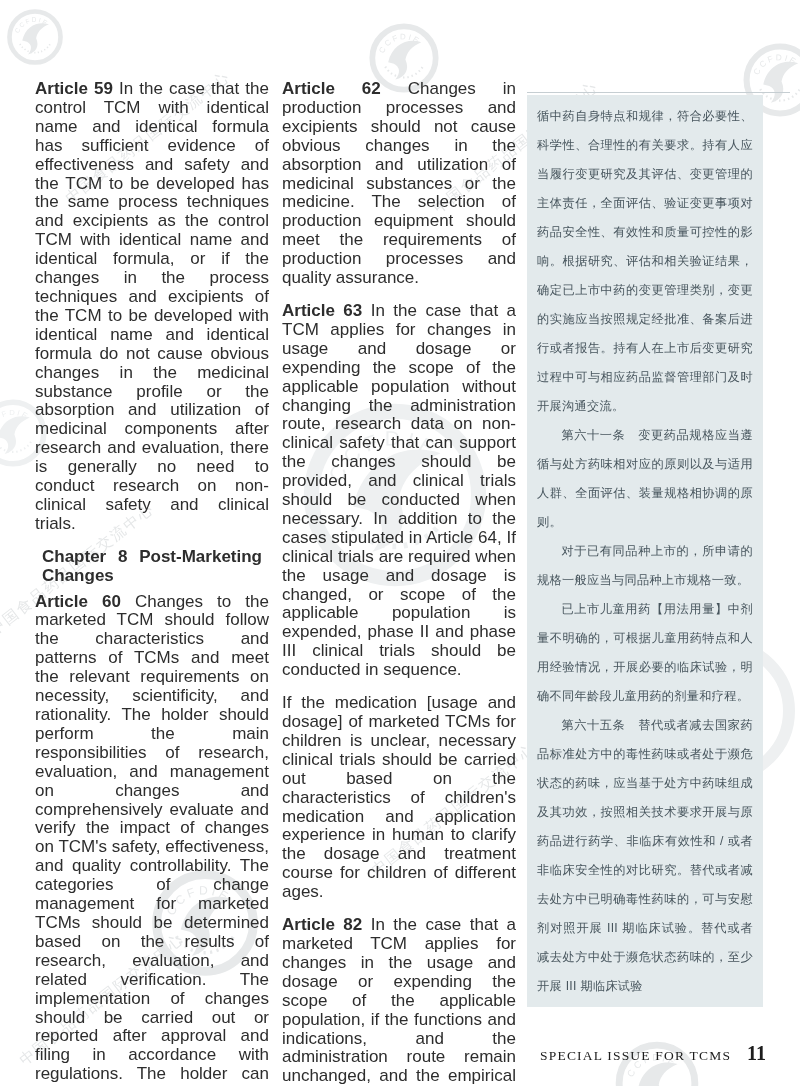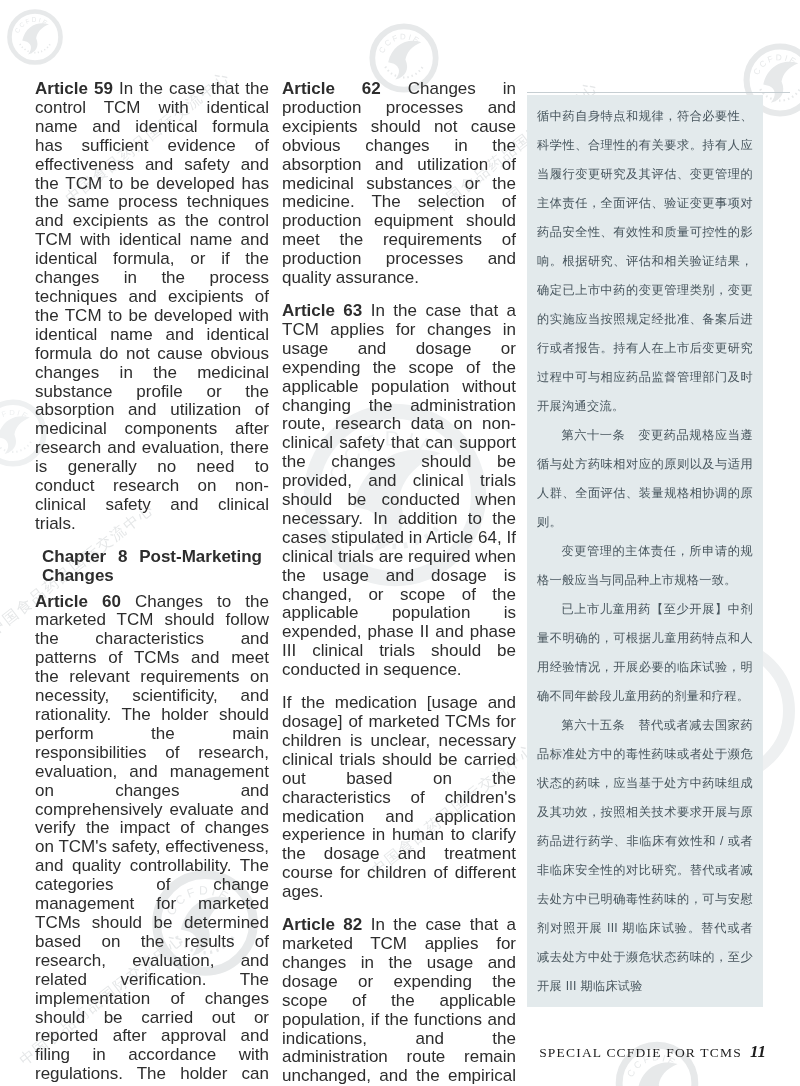--- a/index.html
+++ b/index.html
@@ -25,22 +25,22 @@
   .top-rule{position:absolute;left:527px;top:92px;width:263px;height:1px;background:#c6ced2;}
   .cn-box{position:absolute;left:527px;top:95px;width:236px;height:912px;background:#e3eaec;
           box-sizing:border-box;padding:7px 10px 0 10px;overflow:hidden;}
   .cn-box p{margin:0;font-size:12.2px;line-height:29px;color:#47555d;text-align:justify;
             letter-spacing:.3px;font-family:"Liberation Sans",sans-serif;}
   .cn-box p.indent{text-indent:2em;}
 
   
   .footer{position:absolute;top:1042px;right:34px;font-family:"Liberation Serif",serif;
           font-size:13.5px;letter-spacing:1.2px;color:#1d1d1d;}
-  .footer .pagenum{font-size:17px;font-weight:bold;letter-spacing:0;margin-left:8px;
-                   font-family:"Liberation Serif",serif;font-style:italic;}
+  .footer .pagenum{font-size:20px;font-weight:bold;letter-spacing:0;margin-left:16px;
+                   font-family:"Liberation Serif",serif;}
 </style>
 </head>
 <body>
 
 <div class="page">
 
   <svg width="0" height="0" style="position:absolute">
     <defs>
       <g id="wm-logo-shape">
         <circle cx="50" cy="50" r="44" fill="none" stroke="currentColor" stroke-width="8"></circle>
@@ -96,22 +96,22 @@
       <p><b>Article 62 </b>Changes in production processes and excipients should not cause obvious changes in the absorption and utilization of medicinal substances or the medicine. The selection of production equipment should meet the requirements of production processes and quality assurance.</p>
       <p><b>Article 63 </b>In the case that a TCM applies for changes in usage and dosage or expending the scope of the applicable population without changing the administration route, research data on non-clinical safety that can support the changes should be provided, and clinical trials should be conducted when necessary. In addition to the cases stipulated in Article 64, If clinical trials are required when the usage and dosage is changed, or scope of the applicable population is expended, phase II and phase III clinical trials should be conducted in sequence.</p>
       <p>If the medication [usage and dosage] of marketed TCMs for children is unclear, necessary clinical trials should be carried out based on the characteristics of children's medication and application experience in human to clarify the dosage and treatment course for children of different ages.</p>
       <p><b>Article 82 </b>In the case that a marketed TCM applies for changes in the usage and dosage or expending the scope of the applicable population, if the functions and indications, and the administration route remain unchanged, and the empirical evidence in application experience in human supports the new usage and dosage or the usage and dosage of</p>
     </div>
 
   <div class="top-rule"></div>
   <div class="cn-box" id="col3">
       <p>循中药自身特点和规律，符合必要性、科学性、合理性的有关要求。持有人应当履行变更研究及其评估、变更管理的主体责任，全面评估、验证变更事项对药品安全性、有效性和质量可控性的影响。根据研究、评估和相关验证结果，确定已上市中药的变更管理类别，变更的实施应当按照规定经批准、备案后进行或者报告。持有人在上市后变更研究过程中可与相应药品监督管理部门及时开展沟通交流。</p>
       <p class="indent">第六十一条　变更药品规格应当遵循与处方药味相对应的原则以及与适用人群、全面评估、装量规格相协调的原则。</p>
-      <p class="indent">变更管理的主体责任，所申请的规格一般应当与同品种上市规格一致。</p>
-      <p class="indent">已上市儿童用药【至少开展】中剂量不明确的，可根据儿童用药特点和人用经验情况，开展必要的临床试验，明确不同年龄段儿童用药的剂量和疗程。</p>
+      <p class="indent">对于已有同品种上市的，所申请的规格一般应当与同品种上市规格一致。</p>
+      <p class="indent">已上市儿童用药【用法用量】中剂量不明确的，可根据儿童用药特点和人用经验情况，开展必要的临床试验，明确不同年龄段儿童用药的剂量和疗程。</p>
       <p class="indent">第六十五条　替代或者减去国家药品标准处方中的毒性药味或者处于濒危状态的药味，应当基于处方中药味组成及其功效，按照相关技术要求开展与原药品进行药学、非临床有效性和 / 或者非临床安全性的对比研究。替代或者减去处方中已明确毒性药味的，可与安慰剂对照开展 III 期临床试验。替代或者减去处方中处于濒危状态药味的，至少开展 III 期临床试验</p>
     </div>
 
   <div class="footer">
-    <span>SPECIAL CCFDIE FOR TCMS</span><span class="pagenum">11</span>
+    <span>SPECIAL ISSUE FOR TCMS</span><span class="pagenum">11</span>
   </div>
 
 </div>
 
 </body></html>

